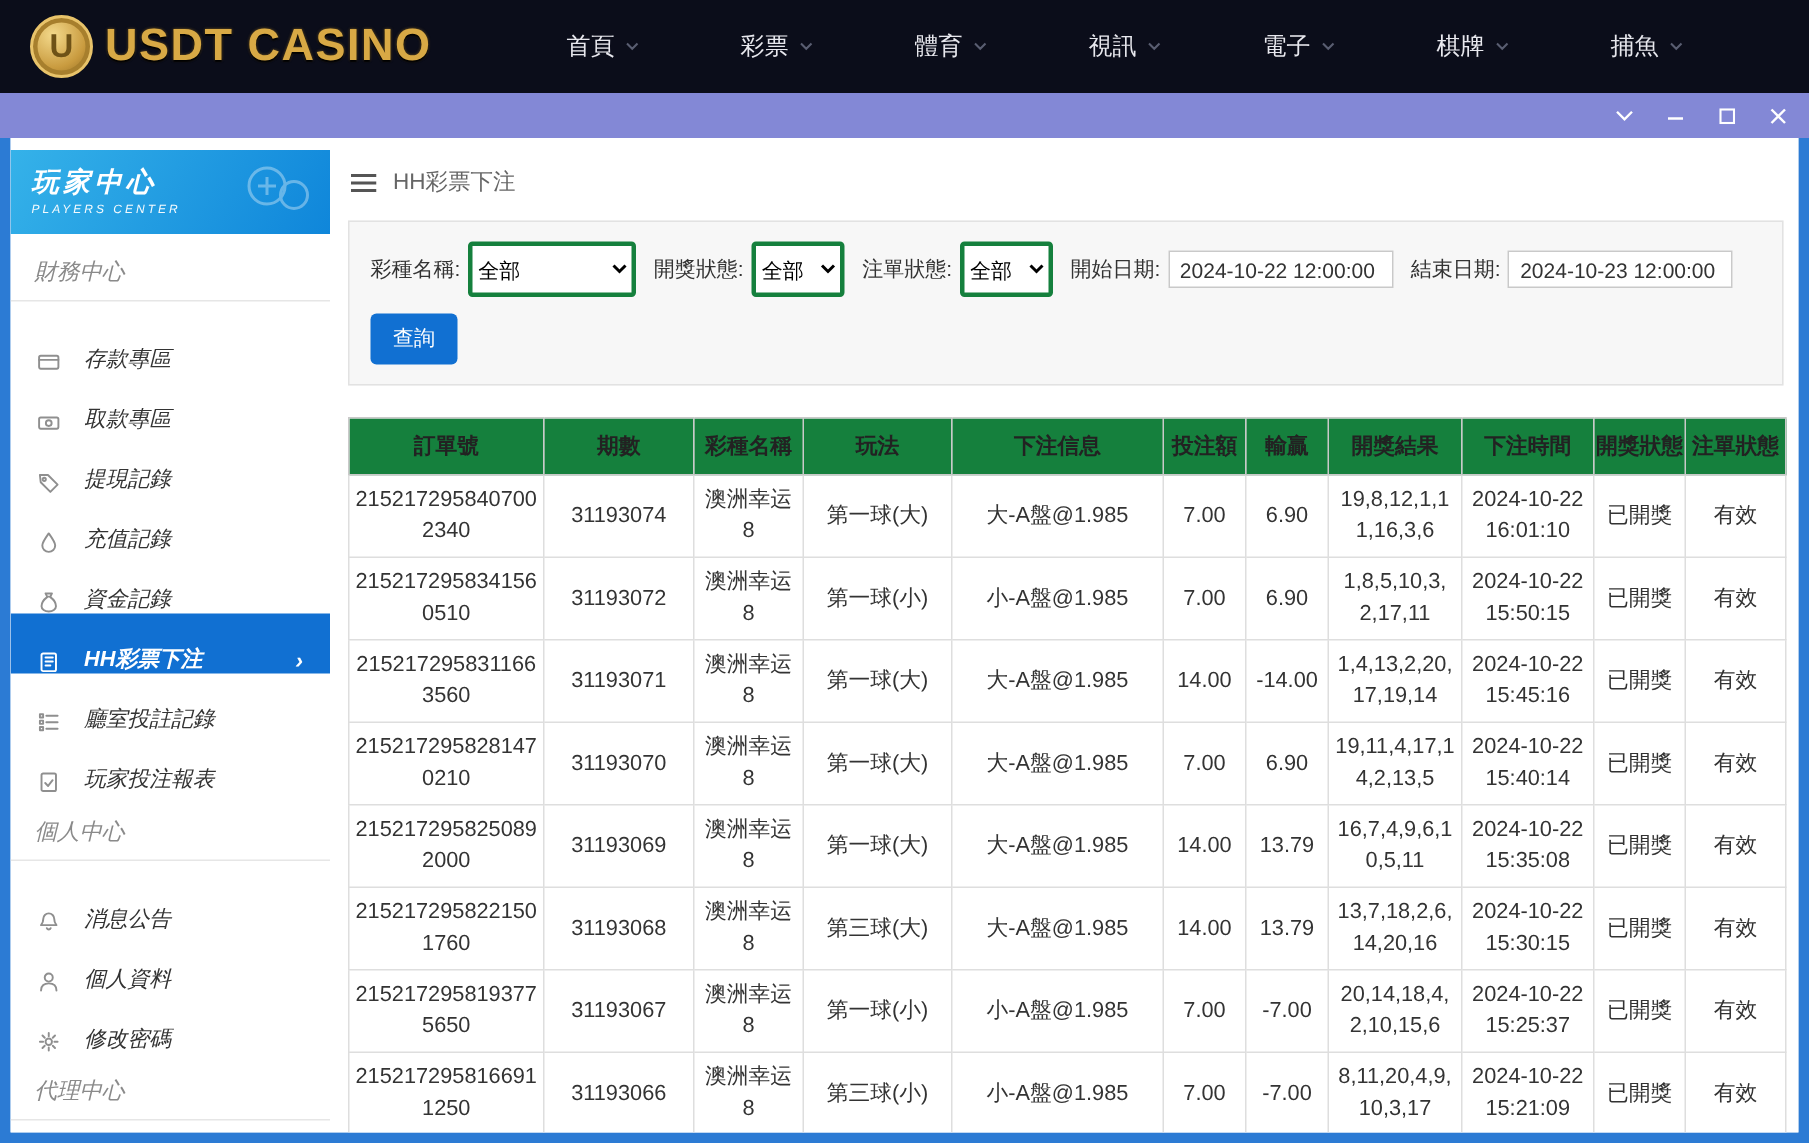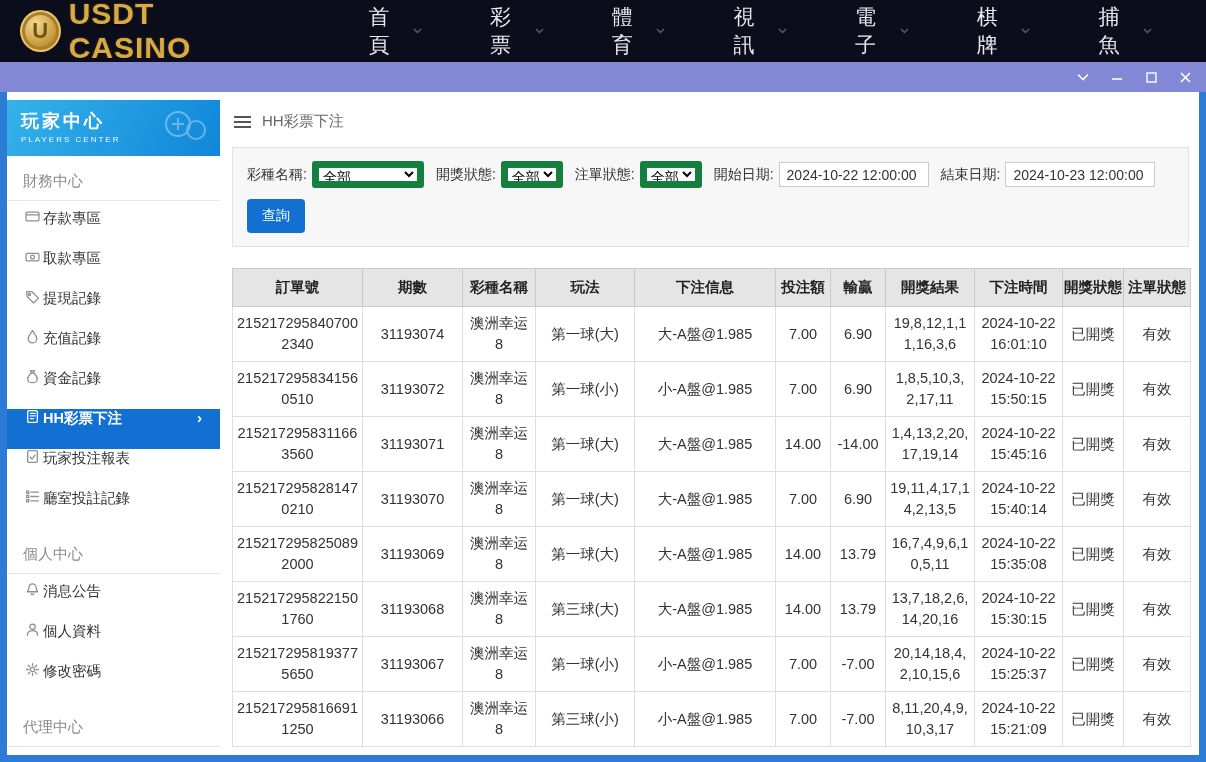--- a/index.html
+++ b/index.html
@@ -10,74 +10,74 @@
   .topbar { height:62px; background:#0b0d1a; display:flex; align-items:center; padding:0 20px; }
   .brand { display:flex; align-items:center; gap:8px; cursor:pointer; }
   .badge { width:42px; height:42px; border-radius:50%;
            background: radial-gradient(circle at 35% 30%, #f3d98b, #c99b3f 60%, #8a651f);
            border:2px solid #e8c36a; box-shadow: inset 0 0 0 3px #a77f2d;
            display:flex; align-items:center; justify-content:center;
            color:#6e5217; font-weight:bold; font-size:22px; }
   .brand-name { color:#d8a945; font-weight:800; font-size:30px; letter-spacing:1px;
                 text-shadow:0 1px 1px #000, 0 0 2px #7a5c1e; }
   .top-nav { display:flex; gap:0; margin-left:56px; }
-  .nav-item { color:#e8e8ee; font-size:21px; display:flex; align-items:center; gap:7px;
+  .nav-item { color:#e8e8ee; font-size:16px; display:flex; align-items:center; gap:7px;
               padding:16px 34px; height:64px; cursor:pointer; }
   .nav-item svg { opacity:.55; }
 
   
   .titlebar { height:30px; background:#8388d6; display:flex; align-items:center;
               justify-content:flex-end; gap:8px; padding-right:8px; }
   .win-btn { width:26px; height:22px; display:flex; align-items:center; justify-content:center;
              color:#fff; cursor:pointer; }
 
   
   .app-frame { display:flex; height:670px; border-left:7px solid #2c7bd4;
                border-right:7px solid #2c7bd4; border-bottom:7px solid #2c7bd4;
                background:#fff; overflow:hidden; }
 
   
-  .sidebar { width:213px; flex-shrink:0; background:#fff; padding-top:8px; overflow:hidden; }
+  .sidebar { width:213px; flex-shrink:0; background:#fff; padding-top:8px; overflow:hidden;font-style:italic; }
   .sidebar-header { height:56px; background:linear-gradient(120deg,#35b2e9,#0f86da);
                     color:#fff; padding:9px 14px; position:relative; overflow:hidden; }
   .sidebar-title { font-size:18px; font-weight:bold; letter-spacing:3px; }
   .sidebar-subtitle { font-size:8px; letter-spacing:2px; opacity:.95; margin-top:2px; }
   .pad-graphic { position:absolute; right:8px; top:6px; opacity:.35; }
   .side-section { color:#8a8a8a; font-size:15px; padding:16px 16px 9px;
                   border-bottom:1px solid #e6e6e6; margin-bottom:8px; }
-  .side-item { display:flex; align-items:flex-start; gap:3px; height:40px; padding:0 18px;
+  .side-item { display:flex; align-items:flex-end; gap:16px; height:40px; padding:0 18px;
                font-size:14.5px; color:#333; cursor:pointer; }
   .side-item .icon { color:#8f8f8f; display:flex; width:15px; flex-shrink:0; }
   .side-item.active { background:#1170d2; color:#fff; font-weight:bold; }
   .side-item.active .icon { color:#fff; }
   .side-item .chev { margin-left:auto; display:none; font-size:15px; }
   .side-item.active .chev { display:block; }
 
   
   .main { flex:1; padding:14px 10px 0 12px; background:#fff; overflow:hidden; }
   .breadcrumb { display:flex; align-items:center; gap:11px; color:#666; font-size:15px;
                 padding:6px 2px 16px; }
   .breadcrumb .burger { color:#555; display:flex; cursor:pointer; }
 
   .filter-panel { border:1px solid #e2e2e2; background:#f7f7f7; padding:13px 14px; }
   .filter-row { display:flex; align-items:center; font-size:14px; color:#333; }
   .fgroup { display:flex; align-items:center; gap:5px; margin-right:12px; }
-  .filter-panel select { height:27px; font-size:14px; border:7px solid #15803d;
+  .filter-panel select { height:37px; font-size:14px; border:3px solid #15803d;
                          background:#fff; border-radius:3px; }
   .sel-wide { width:112px; }
   .sel-narrow { width:62px; }
   .filter-panel input.date { height:25px; width:150px; font-size:14px; padding:1px 7px;
                              border:1px solid #c9c9c9; color:#333; background:#fff; }
   .search-btn { margin-top:11px; background:#1170d2; color:#fff; border:none; font-size:14px;
                 padding:8px 15px; border-radius:4px; cursor:pointer; }
 
   
   .bet-table { border-collapse:collapse; table-layout:fixed; width:958px; margin-top:21px;
                font-size:14.5px; color:#333; }
-  .bet-table th { background:#e5e5e5; border:1px solid #c9c9c9; font-weight:bold;
+  .bet-table th { background:#15803d; border:1px solid #c9c9c9; font-weight:bold;
                   font-size:14.5px; color:#222; padding:9px 0; text-align:center;margin-top:44px; }
   .bet-table td { border:1px solid #dedede; text-align:center; padding:6px 4px;
                   height:45px; background:#fff; line-height:1.45; }
   .col-order_no, .col-draw_result { word-break:break-all; }
 </style>
 </head>
 <body>
 
 <header class="topbar">
   <div class="brand">
@@ -245,38 +245,38 @@
               <line x1="5" y1="6.5" x2="9.5" y2="6.5"></line>
               <line x1="5" y1="9" x2="8" y2="9"></line>
             </svg>
           </span>
           <span>HH彩票下注</span>
           <span class="chev">›</span>
         </div>
         <div class="side-item">
           <span class="icon">
             <svg width="15" height="15" viewBox="0 0 14 14" fill="none" stroke="currentColor" stroke-width="1.2" stroke-linecap="round" stroke-linejoin="round">
-              <rect x="2.5" y="1.5" width="9" height="11" rx="1"></rect>
-              <path d="M4.8 7.5 l1.8 1.8 2.8 -3.6"></path>
-            </svg>
-          </span>
-          <span>玩家投注報表</span>
-        </div>
-        <div class="side-item">
-          <span class="icon">
-            <svg width="15" height="15" viewBox="0 0 14 14" fill="none" stroke="currentColor" stroke-width="1.2" stroke-linecap="round" stroke-linejoin="round">
               <rect x="1.5" y="2" width="2" height="2"></rect>
               <rect x="1.5" y="6" width="2" height="2"></rect>
               <rect x="1.5" y="10" width="2" height="2"></rect>
               <line x1="5.5" y1="3" x2="12.5" y2="3"></line>
               <line x1="5.5" y1="7" x2="12.5" y2="7"></line>
               <line x1="5.5" y1="11" x2="12.5" y2="11"></line>
             </svg>
           </span>
           <span>廳室投註記錄</span>
+        </div>
+        <div class="side-item">
+          <span class="icon">
+            <svg width="15" height="15" viewBox="0 0 14 14" fill="none" stroke="currentColor" stroke-width="1.2" stroke-linecap="round" stroke-linejoin="round">
+              <rect x="2.5" y="1.5" width="9" height="11" rx="1"></rect>
+              <path d="M4.8 7.5 l1.8 1.8 2.8 -3.6"></path>
+            </svg>
+          </span>
+          <span>玩家投注報表</span>
         </div>
         <div class="side-section">個人中心</div>
         <div class="side-item">
           <span class="icon">
             <svg width="15" height="15" viewBox="0 0 14 14" fill="none" stroke="currentColor" stroke-width="1.2" stroke-linecap="round" stroke-linejoin="round">
               <path d="M7 1.8 a3.4 3.4 0 0 1 3.4 3.4 c0 2.4 1 3.4 1.4 3.9 H2.2 c.4 -.5 1.4 -1.5 1.4 -3.9 A3.4 3.4 0 0 1 7 1.8 Z"></path>
               <path d="M5.8 11 a1.3 1.3 0 0 0 2.4 0"></path>
             </svg>
           </span>
           <span>消息公告</span>

